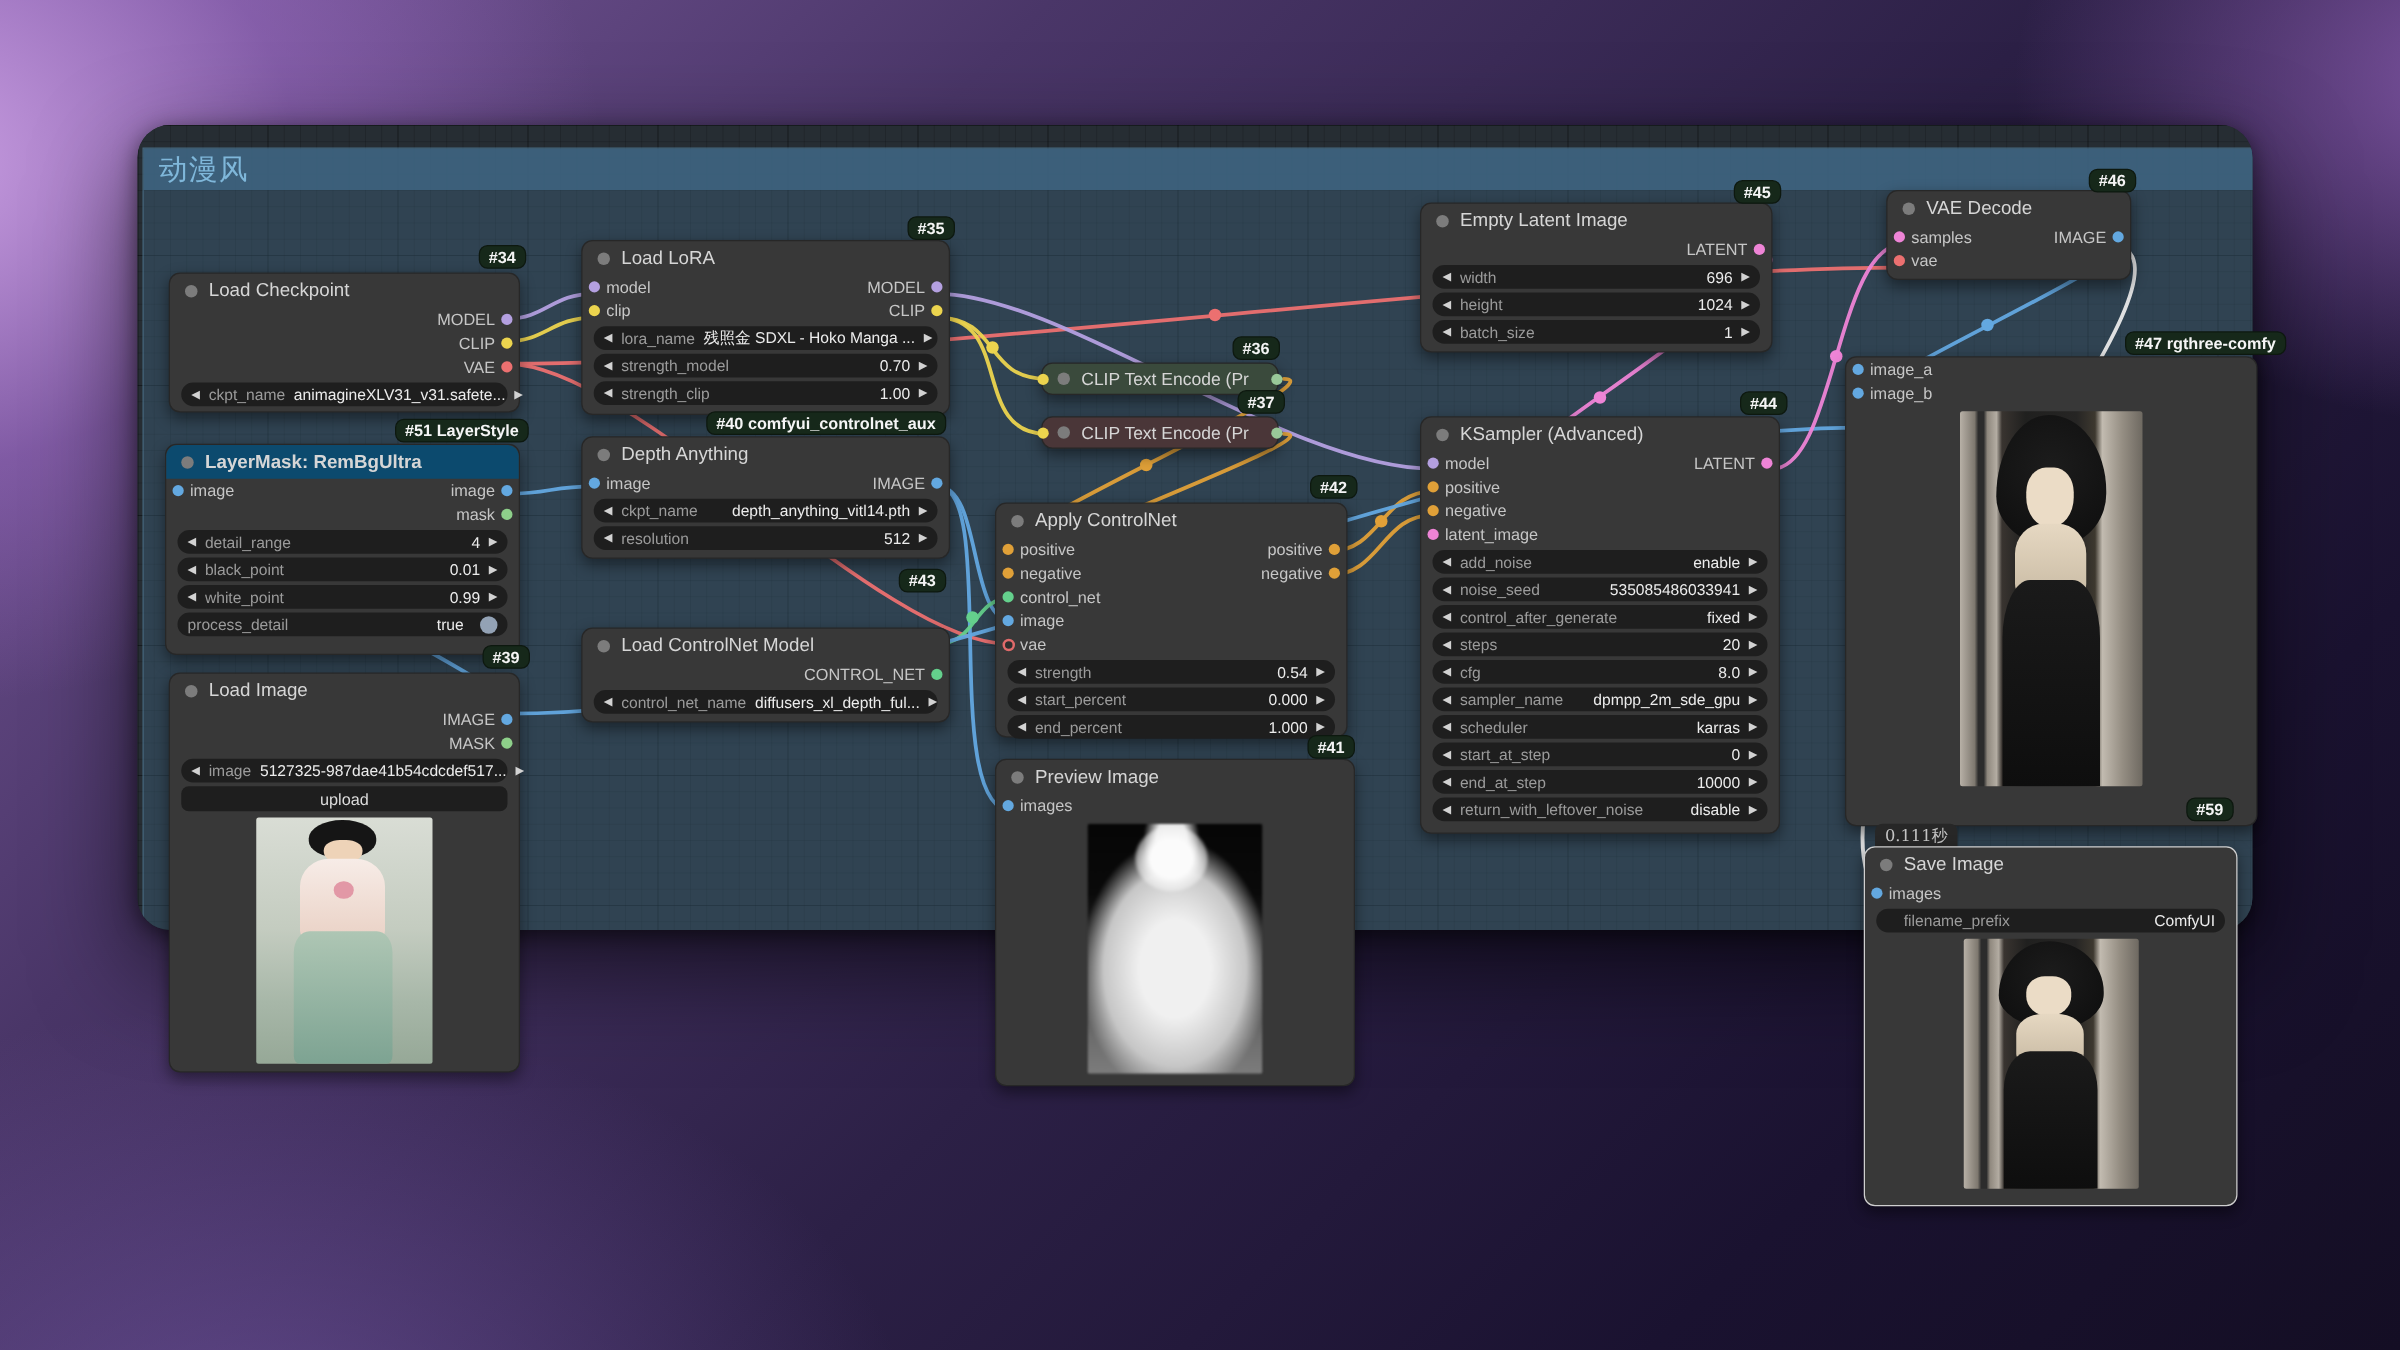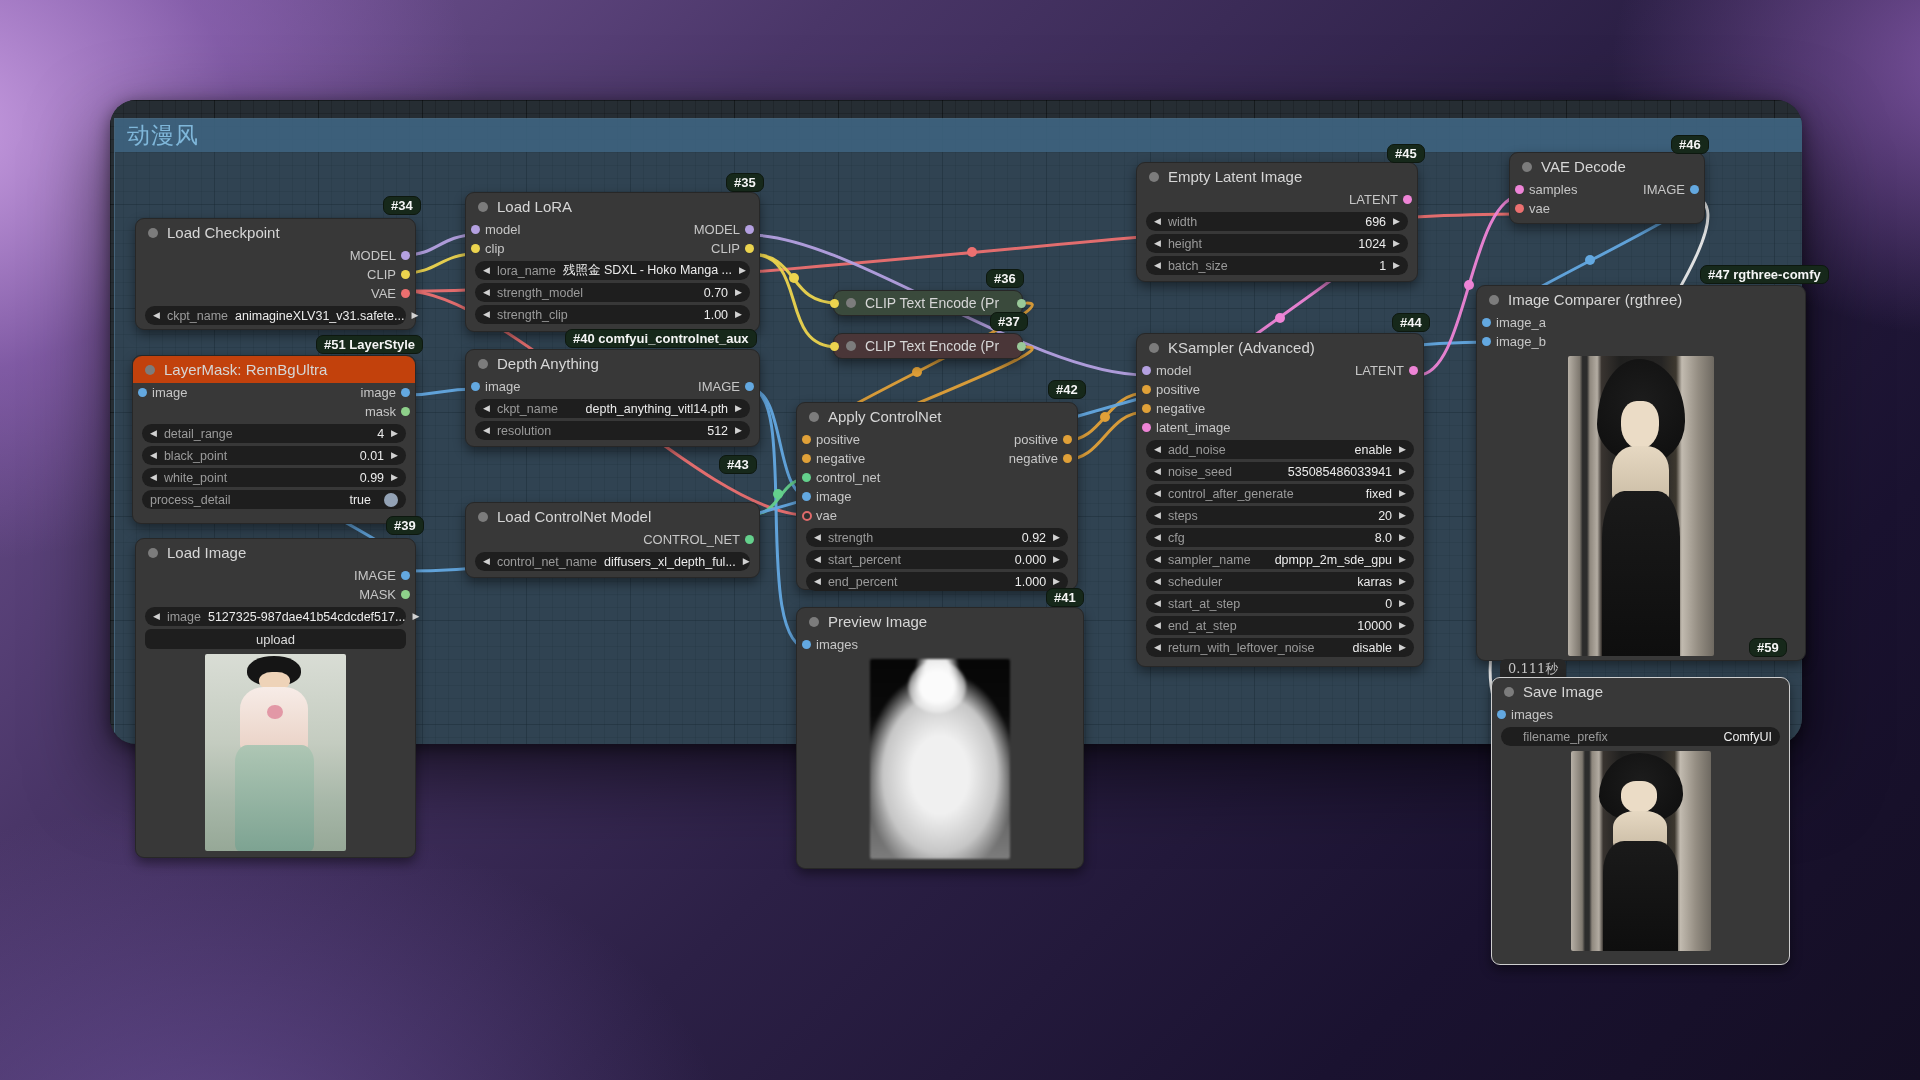--- a/index.html
+++ b/index.html
@@ -35,21 +35,21 @@
   .group-resize { position:absolute; right:0; bottom:0; width:0; height:0; border-left:14px solid transparent; border-bottom:14px solid #5d8fae; }
   
   svg.wires { position:absolute; inset:0; z-index:2; pointer-events:none; }
   svg.wires path { fill:none; stroke-width:3; stroke-linecap:round; opacity:.95; }
   
   .node { position:absolute; background:#383838; border:1px solid #272727; border-radius:9px; z-index:3;
           box-shadow:0 5px 12px rgba(0,0,0,.45); color:#c9c9c9; }
   .node-header { height:27px; display:flex; align-items:center; padding-left:12px; gap:9px; }
   .node-title { font-size:15px; color:#d6d6d6; white-space:nowrap; }
   .cdot { width:10px; height:10px; border-radius:50%; background:#7c7c7c; flex:0 0 auto; }
-  .hdr-selected { background:#c2410c; border-radius:9px 9px 0 0; }
+  .hdr-selected { background:#0c4a6e; border-radius:9px 9px 0 0;font-weight:bold; }
   .row { position:relative; height:19px; display:flex; align-items:center; font-size:13px; color:#c6c6c6; }
   .in-label { position:absolute; left:19px; }
   .out-label { position:absolute; right:19px; }
   .dot { position:absolute; width:9px; height:9px; border-radius:50%; top:5px; }
   .dot.l { left:5px; } .dot.r { right:5px; }
   .ring { background:#2e2e2e !important; border:2.5px solid #e06a6a; width:10px; height:10px; }
   .c-model{background:#b4a0e0;} .c-clip{background:#ecd44e;} .c-vae{background:#ec7070;}
   .c-image{background:#63a8e0;} .c-mask{background:#8ed08a;} .c-latent{background:#ee84d6;}
   .c-cond{background:#e0a038;} .c-cnet{background:#64d08c;} .c-green-pale{background:#99c999;}
   .widget { display:flex; align-items:center; height:19px; background:#1e1e1e; border-radius:10px; margin:3px 9px; padding:0 8px; font-size:12.5px; gap:7px; }
@@ -357,21 +357,21 @@
     <span class="dot l c-image"></span>
     <span class="in-label">image</span>
   </div>
   <div class="row">
     <span class="dot l ring"></span>
     <span class="in-label">vae</span>
   </div>
   <div class="widget">
     <span class="warr">◀</span>
     <span class="wlabel">strength</span>
-    <span class="wvalue">0.92</span>
+    <span class="wvalue">0.54</span>
     <span class="warr">▶</span>
   </div>
   <div class="widget">
     <span class="warr">◀</span>
     <span class="wlabel">start_percent</span>
     <span class="wvalue">0.000</span>
     <span class="warr">▶</span>
   </div>
   <div class="widget">
     <span class="warr">◀</span>
@@ -524,24 +524,20 @@
   </div>
   <div class="row">
     <span class="dot l c-vae"></span>
     <span class="in-label">vae</span>
   </div>
 </div>
 <div class="badge" style="left:1671px; top:135px;">#46</div>
 <div class="badge" style="left:1700px; top:265px;">#47 rgthree-comfy</div>
 
 <div class="node" style="left:1476px; top:285px; width:330px; height:376px;">
-  <div class="node-header">
-    <span class="cdot"></span>
-    <span class="node-title">Image Comparer (rgthree)</span>
-  </div>
   <div class="row">
     <span class="dot l c-image"></span>
     <span class="in-label">image_a</span>
   </div>
   <div class="row">
     <span class="dot l c-image"></span>
     <span class="in-label">image_b</span>
   </div>
   <div class="node-img manga" style="width:146px; height:300px;">
     <span class="m-hair"></span>

